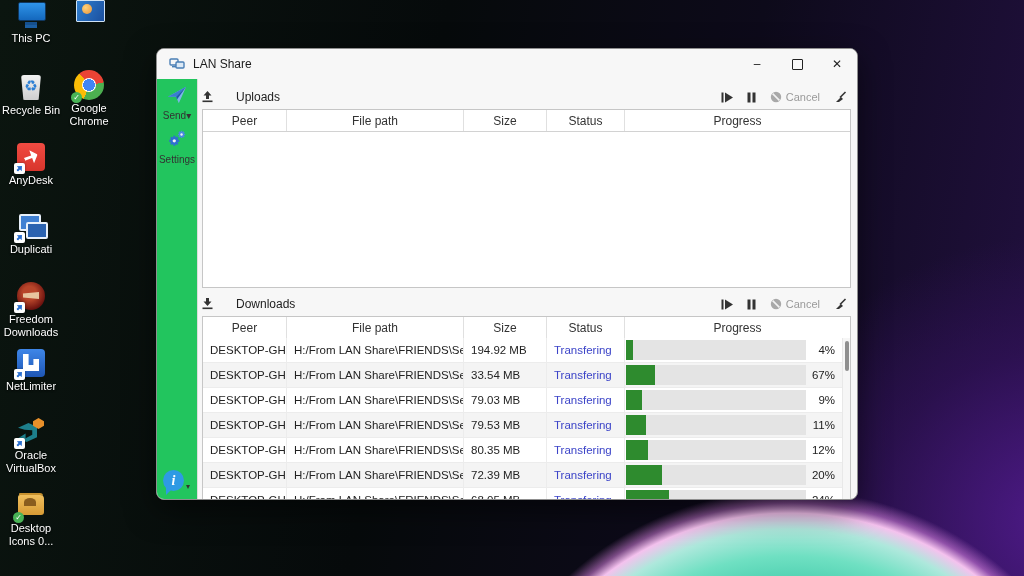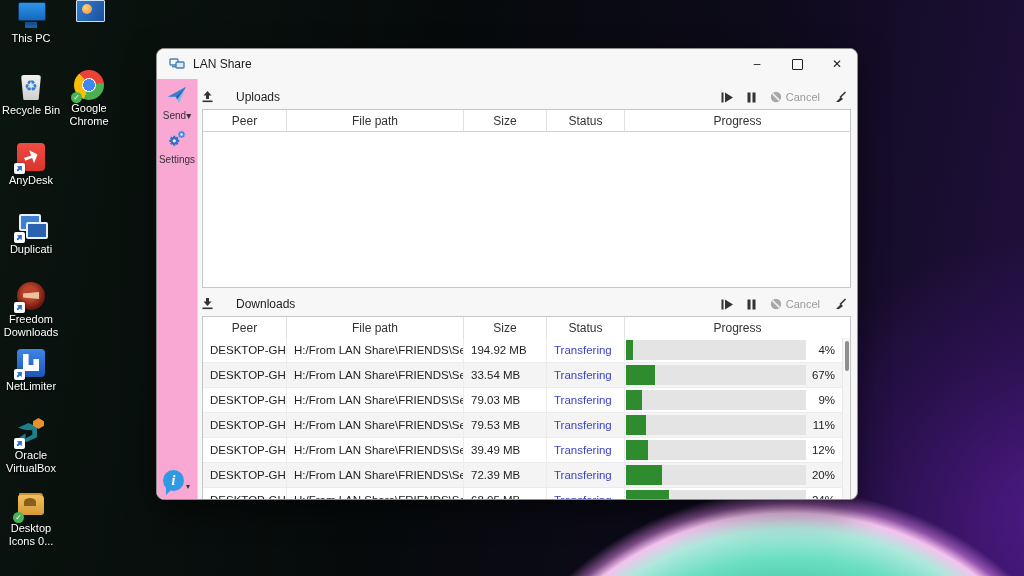--- a/index.html
+++ b/index.html
@@ -87,21 +87,21 @@
     box-shadow:0 10px 30px rgba(0,0,0,.5);}
   .titlebar{height:30px;display:flex;align-items:center;background:#f7f7f7;}
   .tb-icon{margin-left:12px;width:16px;height:14px;flex:0 0 auto;}
   .tb-title{margin-left:8px;font-size:12px;color:#1b1b1b;}
   .tb-spacer{flex:1;}
   .tb-btn{width:40px;height:30px;display:flex;align-items:center;justify-content:center;
     color:#222;font-size:12px;cursor:pointer;}
   .tb-btn .sq{width:9px;height:9px;border:1px solid #222;border-radius:1px;}
   .body{position:absolute;left:0;top:30px;right:0;bottom:0;display:flex;}
   
-  .side{width:41px;background:#f9a8d4;border-right:1px solid #dcdcdc;position:relative;
+  .side{width:41px;background:#22c55e;border-right:1px solid #dcdcdc;position:relative;
     display:flex;flex-direction:column;align-items:center;padding-top:6px;box-sizing:border-box;}
   .side-btn{text-align:center;margin-bottom:8px;cursor:pointer;}
   .side-btn .cap{font-size:10px;color:#333;margin-top:1px;}
   .plane{width:22px;height:20px;}
   .gears{width:22px;height:20px;}
   .info-wrap{position:absolute;left:6px;bottom:8px;display:flex;align-items:flex-end;cursor:pointer;}
   .info{width:21px;height:21px;border-radius:50%;background:#2e9ae4;color:#fff;
     font-family:"Liberation Serif",serif;font-style:italic;font-weight:bold;font-size:14px;
     text-align:center;line-height:21px;position:relative;}
   .info::after{content:"";position:absolute;left:3px;bottom:-4px;border:4px solid transparent;
@@ -416,21 +416,21 @@
     <span class="td td-prog">
       <span class="ptrack">
         <span class="pfill" style="width: 11%;"></span>
       </span>
       <span class="plabel">11%</span>
     </span>
   </div>
               <div class="row">
     <span class="td">DESKTOP-GH7...</span>
     <span class="td">H:/From LAN Share\FRIENDS\Season 9\...</span>
-    <span class="td">39.49 MB</span>
+    <span class="td">80.35 MB</span>
     <span class="td td-status">Transfering</span>
     <span class="td td-prog">
       <span class="ptrack">
         <span class="pfill" style="width: 12%;"></span>
       </span>
       <span class="plabel">12%</span>
     </span>
   </div>
               <div class="row">
     <span class="td">DESKTOP-GH7...</span>

